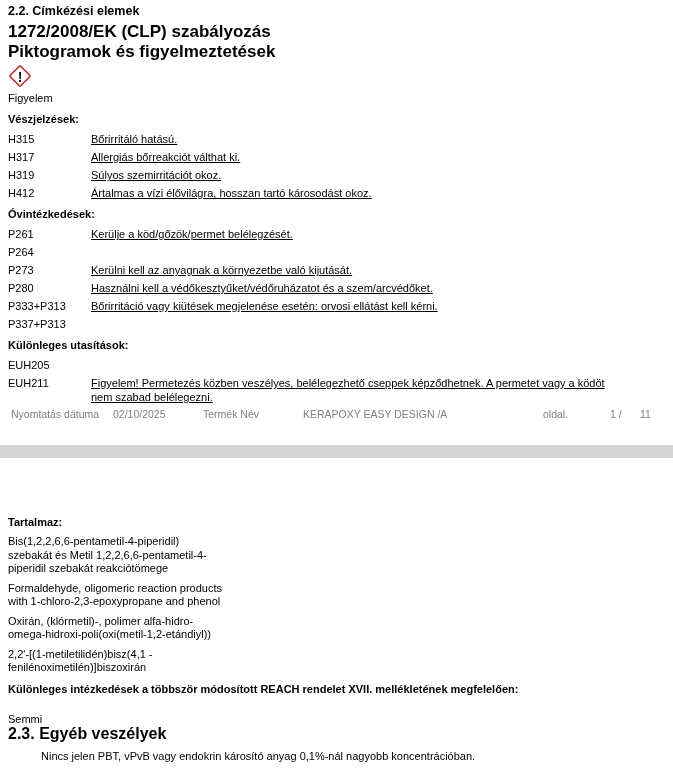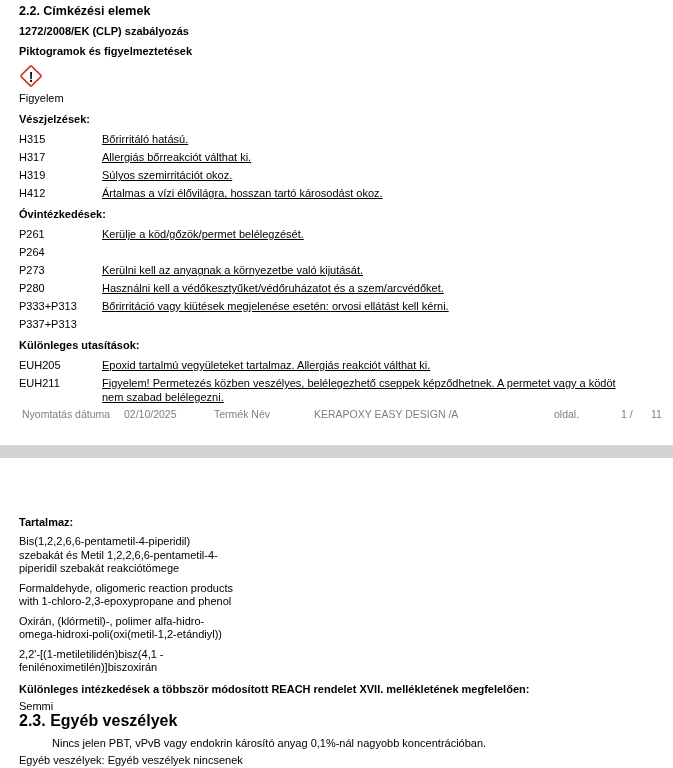--- a/index.html
+++ b/index.html
@@ -7,30 +7,30 @@
   body {
     width: 673px;
     height: 768px;
     background: #ffffff;
     color: #000000;
     font-family: "Liberation Sans", "DejaVu Sans", sans-serif;
     font-size: 11px;
     position: relative;
     overflow: hidden;
   }
-  .content { padding: 0 5px 0 19px; }
+  .content { padding: 0 5px 0 8px; }
 
   .sec-title {
     font-weight: bold;
     font-size: 12.5px;
     padding-top: 4px;
   }
   .bold-line {
     font-weight: bold;
-    font-size: 11px;
+    font-size: 17px;
     margin-top: 7px;
     line-height: 13px;
   }
   .picto-wrap { margin-top: 6px; line-height: 0; }
   .signal-word { margin-top: 4px; line-height: 13px; }
 
   .stmt-heading {
     font-weight: bold;
     margin-top: 8px;
     margin-bottom: 6px;
@@ -77,21 +77,21 @@
     line-height: 13.5px;
     margin-top: 6px;
   }
   .substance:first-of-type { margin-top: 7px; }
 
   .reach-heading {
     font-weight: bold;
     margin-top: 8px;
     line-height: 13.5px;
   }
-  .reach-value { margin-top: 4px; line-height: 13.5px; }
+  .reach-value { margin-top: 17px; line-height: 13.5px; }
   .sub-sec-title {
     font-weight: bold;
     font-size: 16px;
     line-height: 13.5px;
     margin-top: 0px;
   }
   .pbt-line {
     margin-top: 10px;
     padding-left: 33px;
     line-height: 13.5px;
@@ -153,21 +153,20 @@
     <span class="code">P333+P313</span>
     <span class="desc">Bőrirritáció vagy kiütések megjelenése esetén: orvosi ellátást kell kérni.</span>
   </div>
   <div class="stmt-row">
     <span class="code">P337+P313</span>
   </div>
 
   <div class="stmt-heading">Különleges utasítások:</div>
   <div class="stmt-row">
     <span class="code">EUH205</span>
-    <span class="desc">Epoxid tartalmú vegyületeket tartalmaz. Allergiás reakciót válthat ki.</span>
   </div>
   <div class="stmt-row">
     <span class="code">EUH211</span>
     <span class="desc">Figyelem! Permetezés közben veszélyes, belélegezhető cseppek képződhetnek. A permetet vagy a ködöt
 nem szabad belélegezni.</span>
   </div>
 
   <div class="doc-footer">
     <span class="f-print-label">Nyomtatás dátuma</span>
     <span class="f-print-date">02/10/2025</span>

